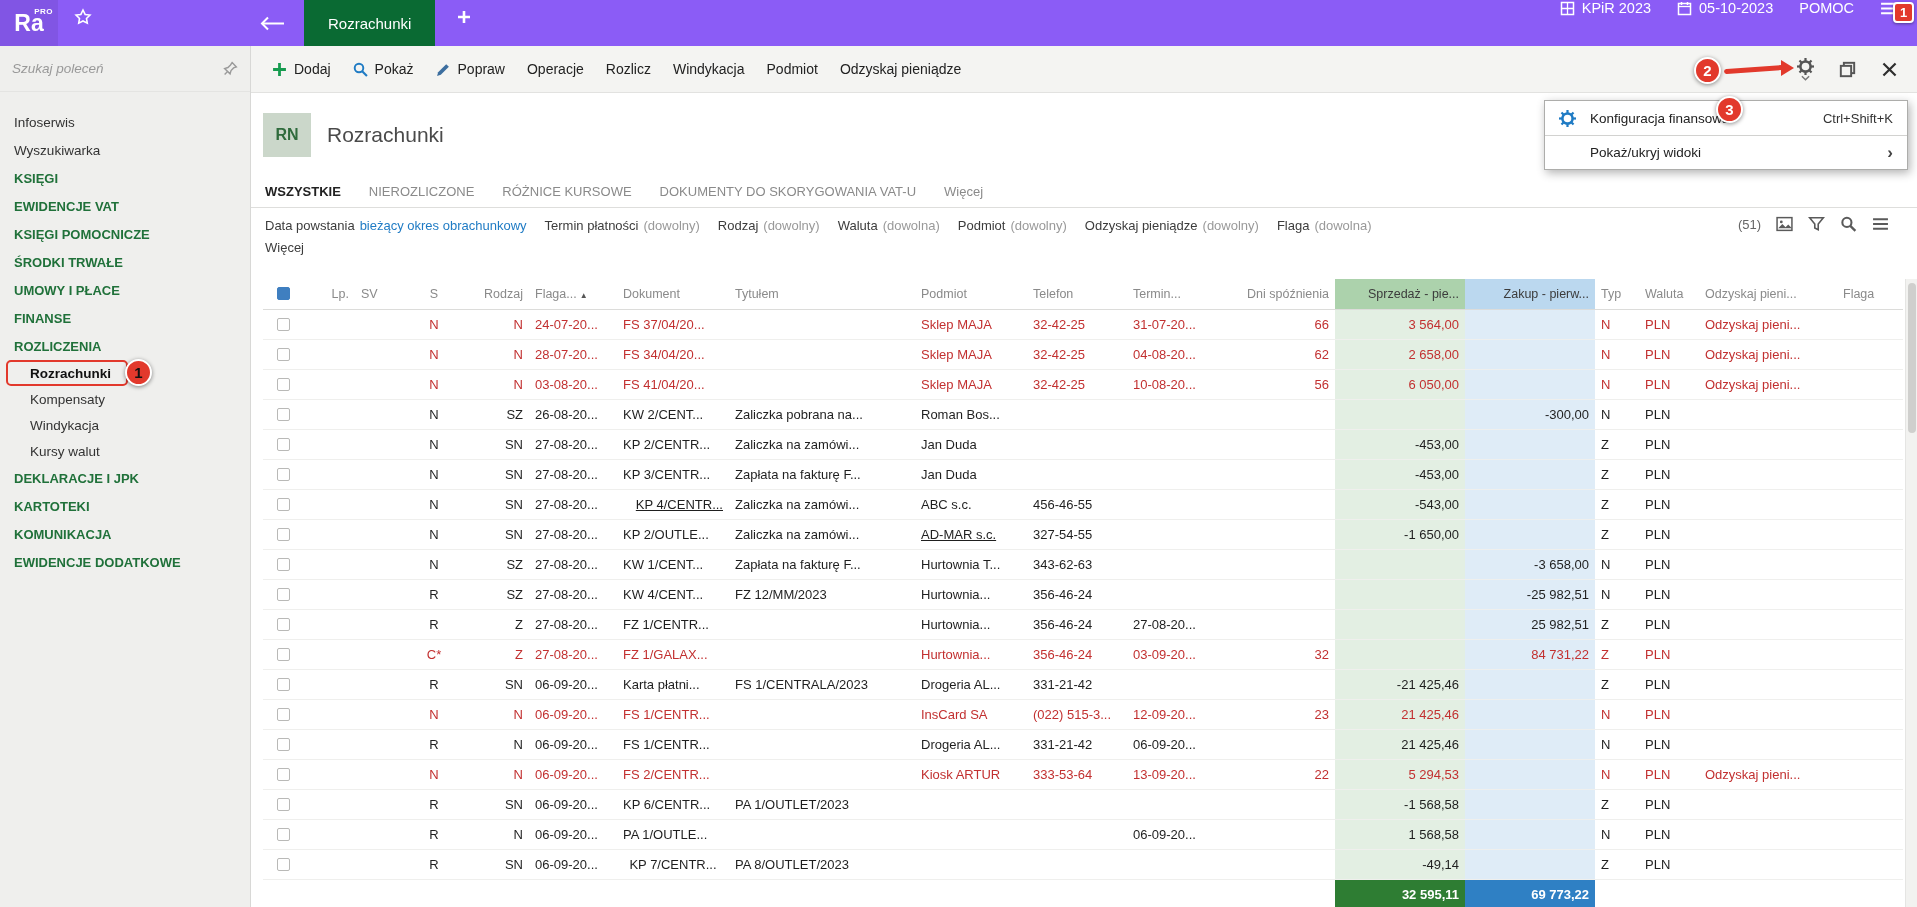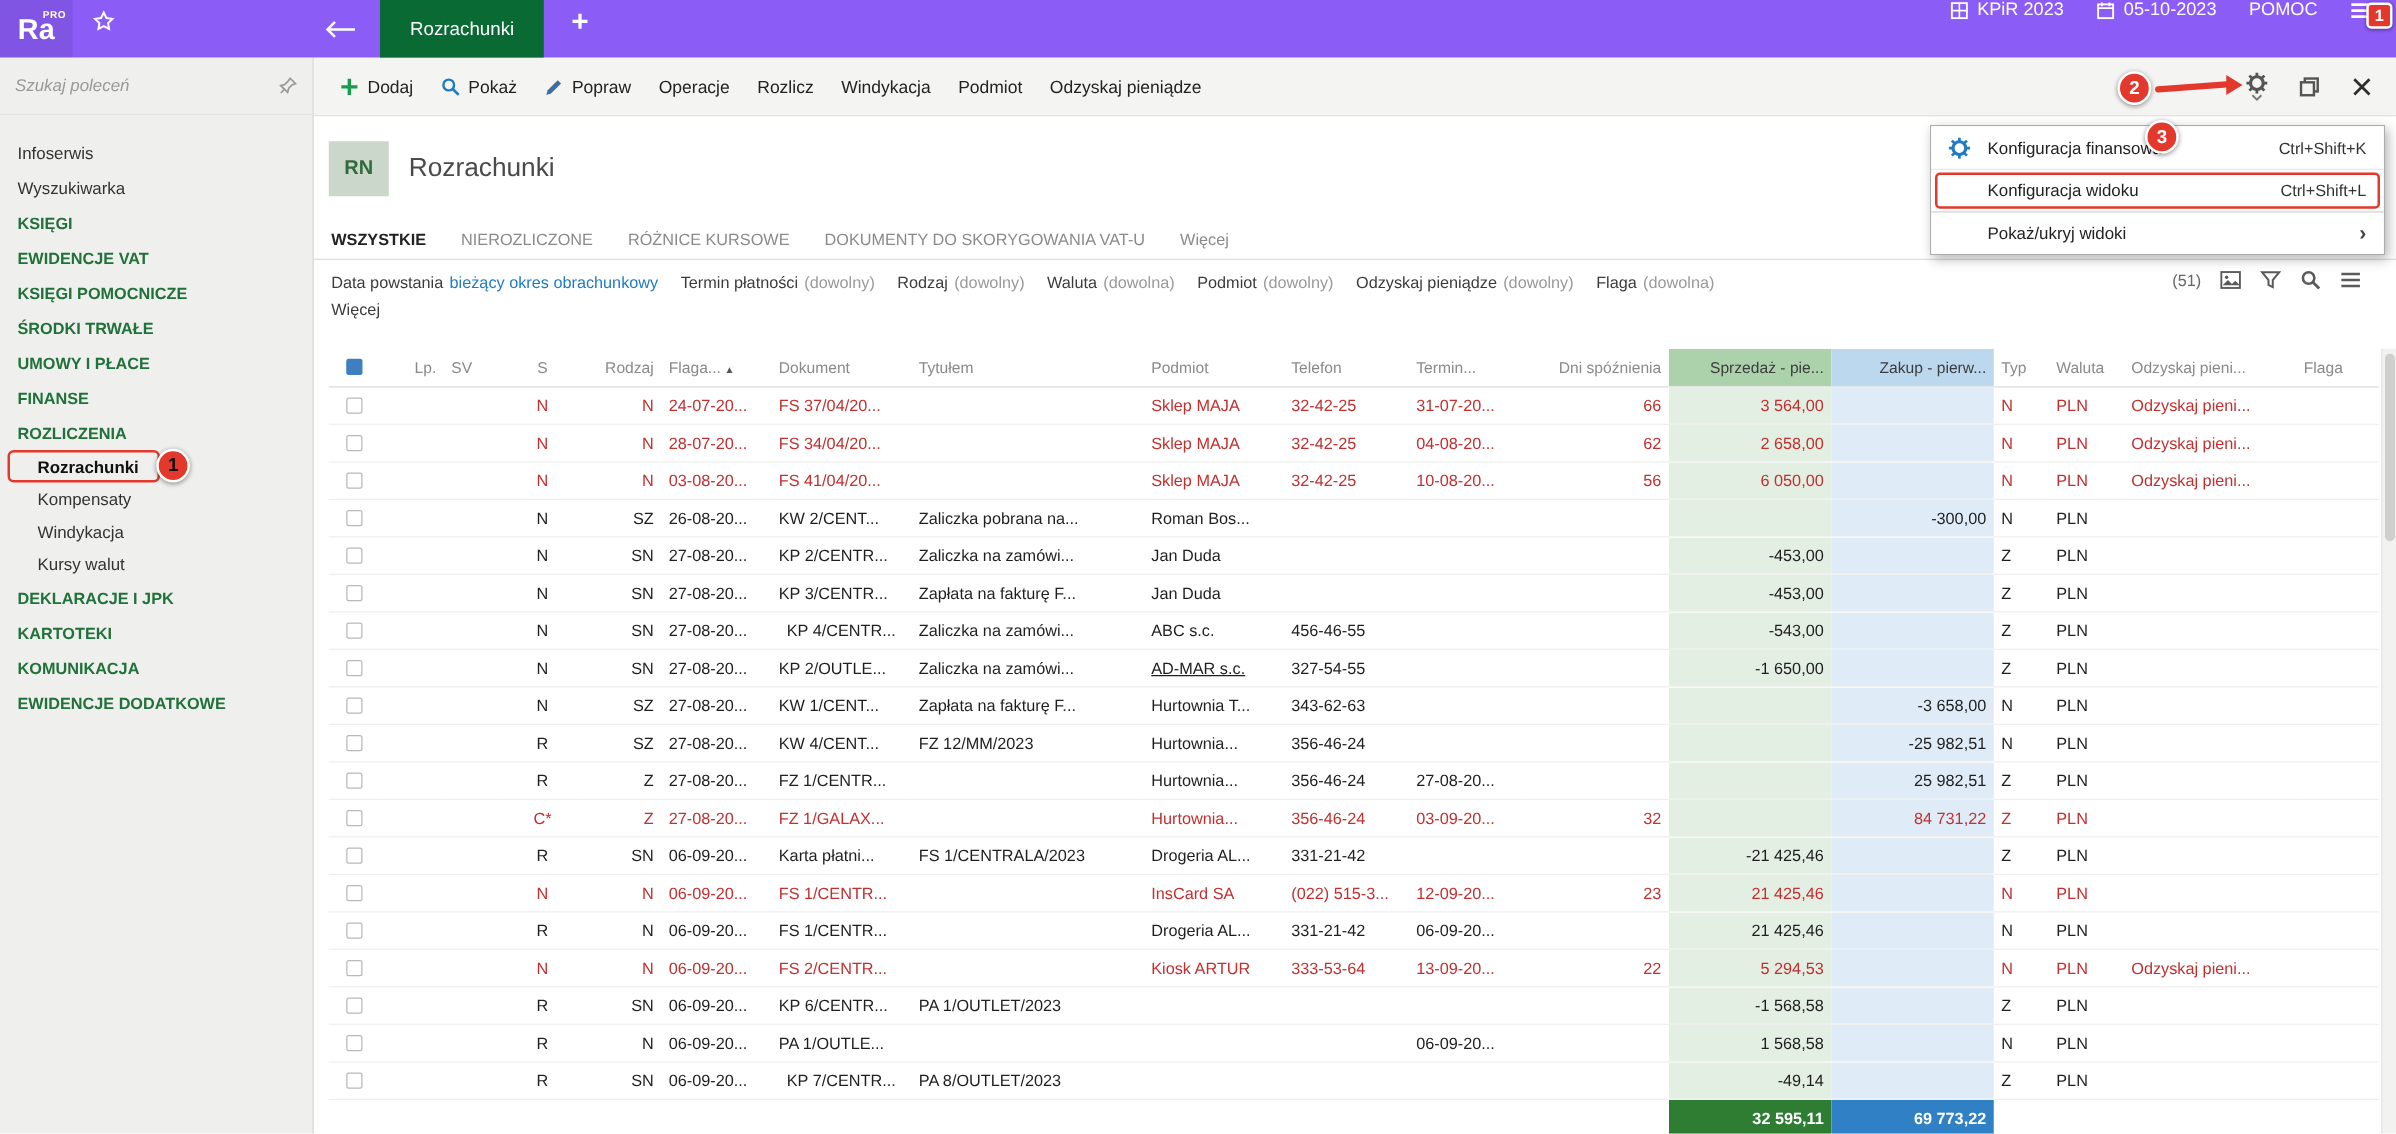--- a/index.html
+++ b/index.html
@@ -543,21 +543,21 @@
           </tr>
           <tr>
             <td style="text-align: center;">
               <div class="cbx"></div>
             </td>
             <td style="text-align: right;"></td>
             <td style="text-align: left;"></td>
             <td style="text-align: center;">N</td>
             <td style="text-align: right;">SN</td>
             <td style="text-align: left;">27-08-20...</td>
-            <td style="text-align: center;">KP 4/CENTR...</td>
+            <td style="text-align: right; text-decoration: underline;">KP 4/CENTR...</td>
             <td style="text-align: left;">Zaliczka na zamówi...</td>
             <td style="text-align: left;">ABC s.c.</td>
             <td style="text-align: left;">456-46-55</td>
             <td style="text-align: left;"></td>
             <td style="text-align: right;"></td>
             <td class="tint-green" style="text-align: right;">-543,00</td>
             <td class="tint-blue" style="text-align: right;"></td>
             <td style="text-align: left;">Z</td>
             <td style="text-align: left;">PLN</td>
             <td style="text-align: left;"></td>
@@ -868,25 +868,20 @@
             <rect x="8.7" y="0" width="2.6" height="4.6" fill="currentColor" transform="rotate(180 10 10)"></rect>
             <rect x="8.7" y="0" width="2.6" height="4.6" fill="currentColor" transform="rotate(225 10 10)"></rect>
             <rect x="8.7" y="0" width="2.6" height="4.6" fill="currentColor" transform="rotate(270 10 10)"></rect>
             <rect x="8.7" y="0" width="2.6" height="4.6" fill="currentColor" transform="rotate(315 10 10)"></rect>
           </svg>
         </span>
         <span class="mi-label">Konfiguracja finansowa</span>
         <span class="mi-right">Ctrl+Shift+K</span>
       </div>
       <div class="menu-item no-icon">
-        <span class="mi-label">Konfiguracja widoku</span>
-        <span class="mi-right">Ctrl+Shift+L</span>
-        <div class="menu-frame"></div>
-      </div>
-      <div class="menu-item no-icon">
         <span class="mi-label">Pokaż/ukryj widoki</span>
         <span class="mi-right mi-sub">›</span>
       </div>
     </div>
 
   <div class="ann-circle" id="ann2">2</div>
   <div class="ann-circle" id="ann3">3</div>
   <div class="arrow-line"></div>
   <div class="arrow-head"></div>
 

